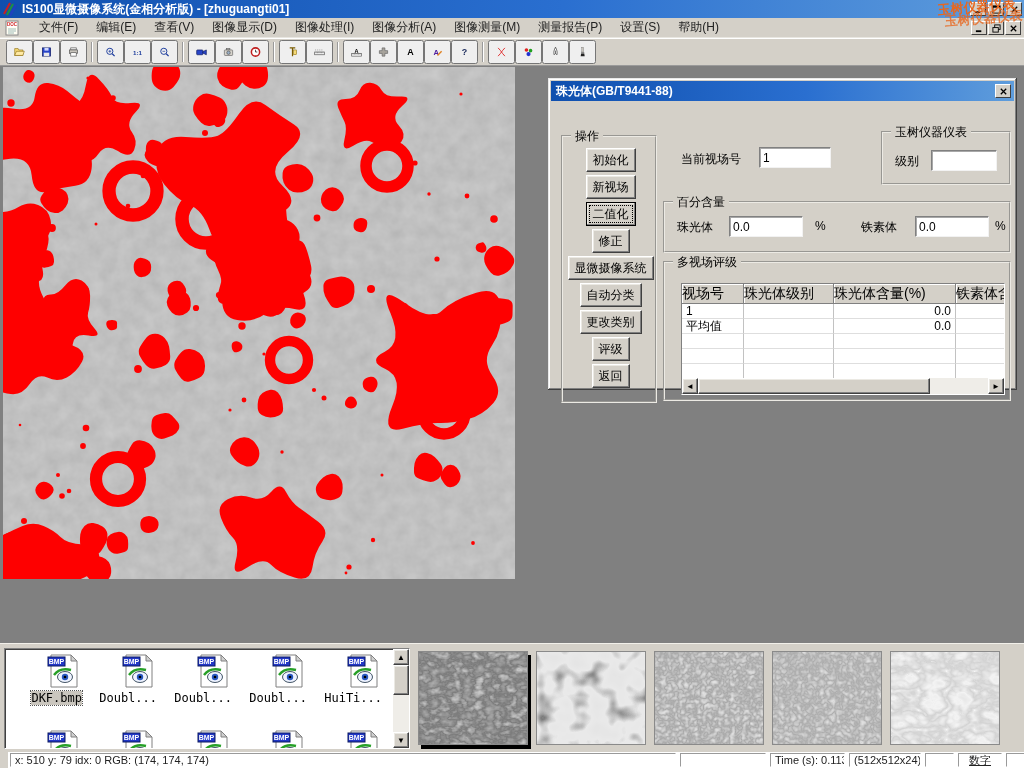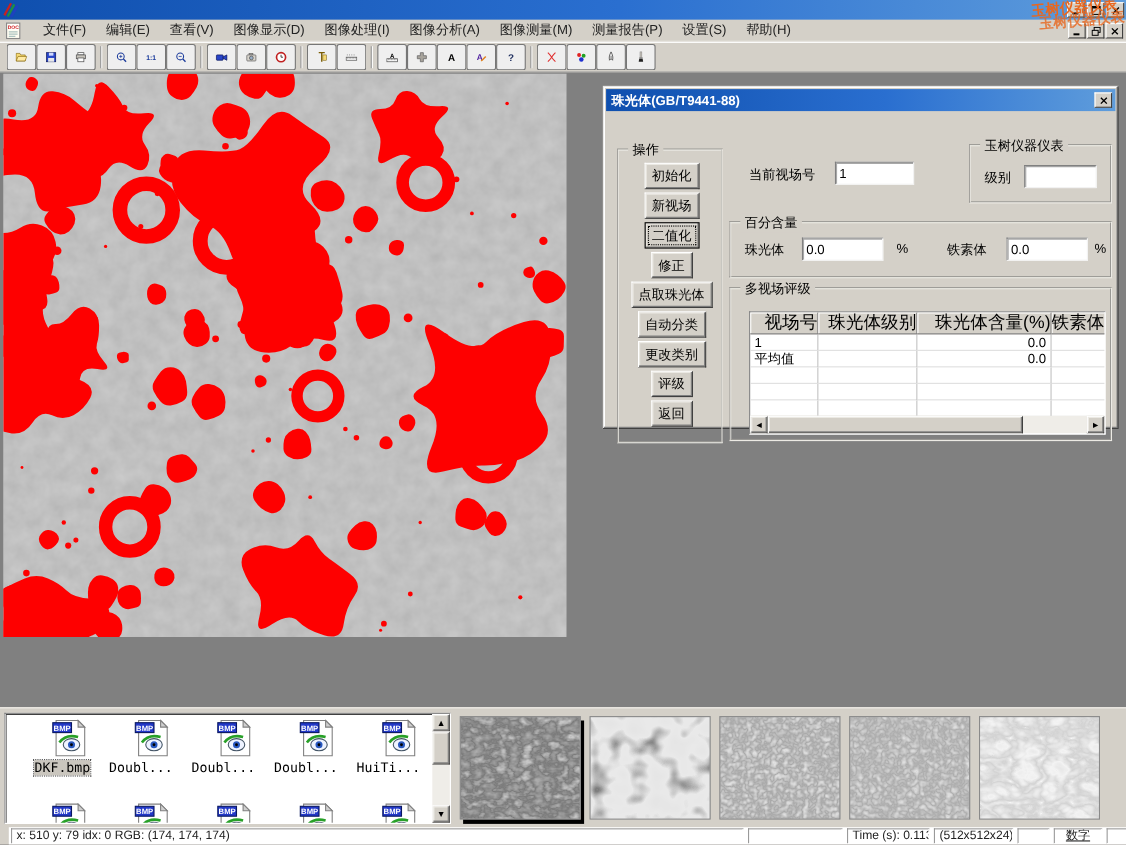--- a/index.html
+++ b/index.html
@@ -56,21 +56,21 @@
     box-shadow:inset -1px -1px 0 #808080,inset 1px 1px 0 #ebe9e3;font-size:12px;display:flex;
     align-items:center;justify-content:center;white-space:nowrap;}
   .op-default{border:1px solid #000;box-shadow:0 0 0 0 #000,inset -1px -1px 0 #808080,inset 1px 1px 0 #ebe9e3;
     outline:1px dotted #000;outline-offset:-4px;}
 
   
   #grid{position:absolute;left:16px;top:20px;width:324px;height:112px;background:#fff;
     border:1px solid;border-color:#808080 #fff #fff #808080;overflow:hidden;}
   .g-row{display:flex;}
   .g-th{height:20px;line-height:19px;background:#d4d0c8;border-right:1px solid #808080;border-bottom:1px solid #808080;
-    box-shadow:inset 1px 1px 0 #fff;text-align:right;font-size:16px;flex:none;overflow:hidden;white-space:nowrap;}
+    box-shadow:inset 1px 1px 0 #fff;text-align:left;font-size:14px;flex:none;overflow:hidden;white-space:nowrap;}
   .g-td{height:15px;line-height:15px;border-right:1px solid #c2c2c2;border-bottom:1px solid #dedede;
     font-size:12px;flex:none;overflow:hidden;white-space:nowrap;padding:0 4px;}
   .num{text-align:right;}
   
   .sbar-h{position:absolute;left:0;right:0;bottom:0;height:16px;background:#efede8;}
   .sb-btn{position:absolute;width:16px;height:16px;background:#d4d0c8;border:1px solid;
     border-color:#fff #404040 #404040 #fff;box-shadow:inset -1px -1px 0 #808080,inset 1px 1px 0 #ebe9e3;
     font-size:8px;display:flex;align-items:center;justify-content:center;color:#000;}
   .sb-thumb{position:absolute;background:#d4d0c8;border:1px solid;border-color:#fff #404040 #404040 #fff;
     box-shadow:inset -1px -1px 0 #808080,inset 1px 1px 0 #ebe9e3;}
@@ -103,20 +103,21 @@
 <div id="app">
 
   <div id="titlebar">
     <span class="appicon">
       <svg viewBox="0 0 16 14">
           <path d="M2 12 L8 1" stroke="#c82020" stroke-width="2" fill="none"></path>
           <path d="M5 13 L11 2" stroke="#209040" stroke-width="2" fill="none"></path>
           <path d="M8 14 L14 3" stroke="#2040c0" stroke-width="2" fill="none"></path>
         </svg>
     </span>
+    <span class="ttext">IS100显微摄像系统(金相分析版) - [zhuguangti01]</span>
     <div class="wbtns">
       <button class="wbtn">
           <svg viewBox="0 0 10 10">
             <rect x="1" y="7" width="6" height="2" fill="#000"></rect>
           </svg>
         </button>
       <button class="wbtn">
           <svg viewBox="0 0 10 10">
             <rect x="1" y="1" width="8" height="8" fill="none" stroke="#000"></rect>
             <rect x="1" y="1" width="8" height="2" fill="#000"></rect>
@@ -466,21 +467,21 @@
       </div>
       <div id="dlg-body">
 
         <div class="groupbox" style="left:10px;top:34px;width:96px;height:268px;">
           <span class="legend">操作</span>
           <div id="op-buttons">
               <button class="op-btn">初始化</button>
               <button class="op-btn">新视场</button>
               <button class="op-btn op-default">二值化</button>
               <button class="op-btn">修正</button>
-              <button class="op-btn">点取珠光体</button>
+              <button class="op-btn">显微摄像系统</button>
               <button class="op-btn">自动分类</button>
               <button class="op-btn">更改类别</button>
               <button class="op-btn">评级</button>
               <button class="op-btn">返回</button>
             </div>
         </div>
 
         <span class="lbl" style="left:130px;top:50px;">当前视场号</span>
         <input class="field" style="left: 208px; top: 46px; width: 72px; height: 21px;" readonly="" value="1">
 

